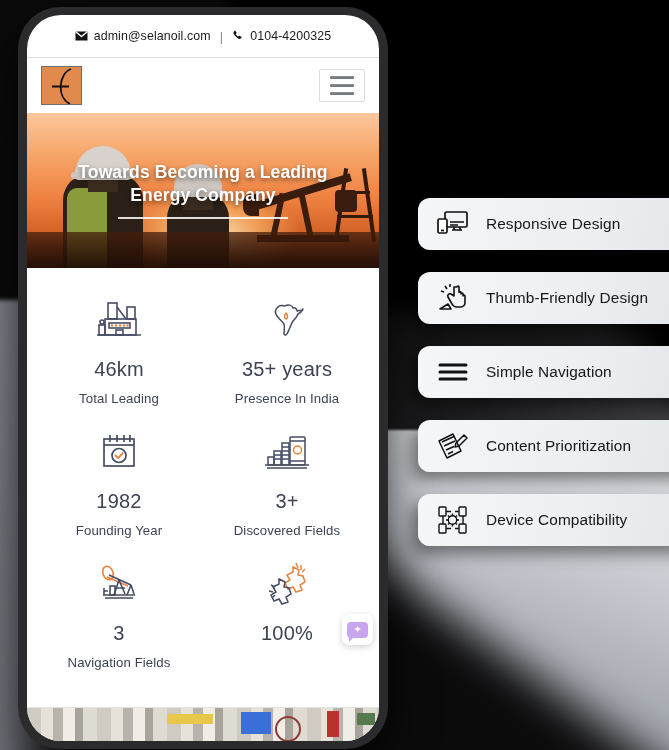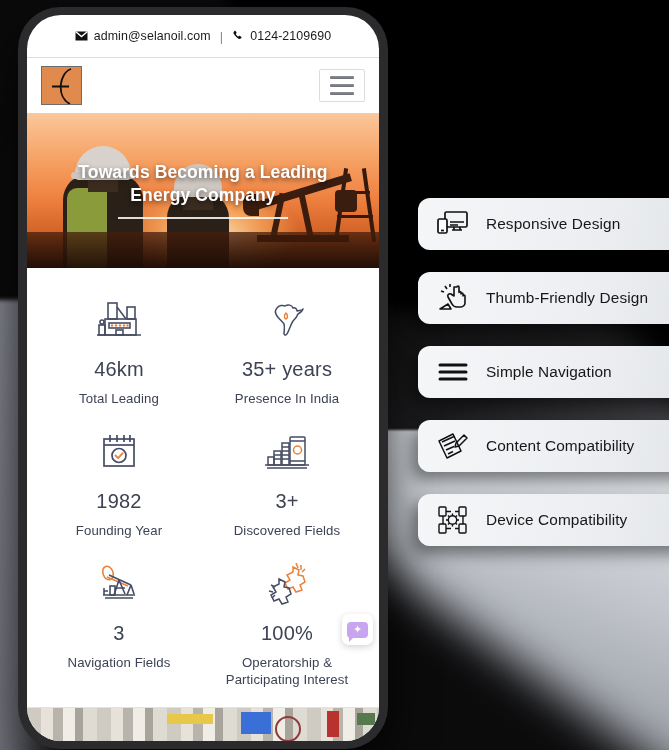--- a/index.html
+++ b/index.html
@@ -298,21 +298,21 @@
           </span>
           <span>admin@selanoil.com</span>
         </span>
         <span class="contact-sep">|</span>
         <span class="ci">
           <span>
             <svg width="12" height="12" viewBox="0 0 16 16">
               <path d="M3.2 1.4c.5-.5 1.3-.4 1.7.2l1 1.5c.3.5.2 1.1-.2 1.5l-.7.6c.7 1.6 2 2.9 3.6 3.6l.6-.7c.4-.4 1-.5 1.5-.2l1.5 1c.6.4.7 1.2.2 1.7l-.8.8c-.6.6-1.5.8-2.3.5C6.6 10.6 4 8 2.1 4.6c-.4-.8-.2-1.7.4-2.3l.7-.9z" fill="#111"></path>
             </svg>
           </span>
-          <span>0124-2109690</span>
+          <span>0104-4200325</span>
         </span>
       </div>
 
       <div class="site-header">
         <div class="logo">
           <svg width="41" height="39" viewBox="0 0 41 39">
             <path d="M29 2 C17 6, 14 30, 28 37" fill="none" stroke="#111" stroke-width="1.8"></path>
             <line x1="10" y1="19.5" x2="27" y2="19.5" stroke="#111" stroke-width="1.8"></line>
           </svg>
         </div>
@@ -456,21 +456,20 @@
                 <path d="M30 6 l6 3 l-1 5 l5 1 l2 6 l-5 3 l2 5 l-6 2 l-3 -5 l-5 2 l-3 -6 l5 -3 l-3 -5 l6 -3 z"></path>
                 <path d="M33 2 l2 5 M38 4 l0 5 M42 8 l-3 3"></path>
               </g>
               <g stroke="#464c63">
                 <path d="M16 18 l6 3 l-1 5 l5 1 l2 6 l-5 3 l2 5 l-6 2 l-3 -5 l-5 2 l-3 -6 l5 -3 l-3 -5 l6 -3 z"></path>
                 <path d="M8 24 l4 2 M6 30 l4 1 M9 37 l3 -3"></path>
               </g>
             </svg>
           </div>
           <div class="stat-value">100%</div>
-          <div class="stat-label">Operatorship &amp; Participating Interest</div>
         </div>
 
       </div>
 
       <div class="chat-widget">
         <div class="chat-bubble">
           <span class="chat-spark">✦</span>
         </div>
       </div>
 
@@ -524,21 +523,21 @@
       <div class="card-icon">
         <svg width="32" height="30" viewBox="0 0 32 30" fill="none" stroke="#111" stroke-width="1.5" stroke-linejoin="round">
           <path d="M2 10 L16 3 L24 20 L10 27 z"></path>
           <path d="M5 11 L17 5.5"></path>
             <path d="M7 15 L18 10"></path>
             <path d="M9 19 L17 15.5"></path>
           <path d="M11 23 L16 20.5"></path>
           <path d="M19 12 L27 4 l3 3 l-8 8 l-4 1 z"></path>
         </svg>
       </div>
-      <div class="card-label">Content Compatibility</div>
+      <div class="card-label">Content Prioritization</div>
     </div>
 
     <div class="card">
       <div class="card-icon">
         <svg width="32" height="30" viewBox="0 0 32 30" fill="none" stroke="#111" stroke-width="1.4">
           <rect x="2" y="2" width="7" height="9" rx="1"></rect>
           <rect x="22" y="2" width="7" height="9" rx="1"></rect>
           <rect x="2" y="19" width="7" height="9" rx="1"></rect>
           <rect x="22" y="19" width="7" height="9" rx="1"></rect>
           <path d="M9 6.5 h5 M18 6.5 h4 M9 23.5 h5 M18 23.5 h4 M6 11 v4 M26 11 v4 M6 15 v4 M26 15 v4"></path>

